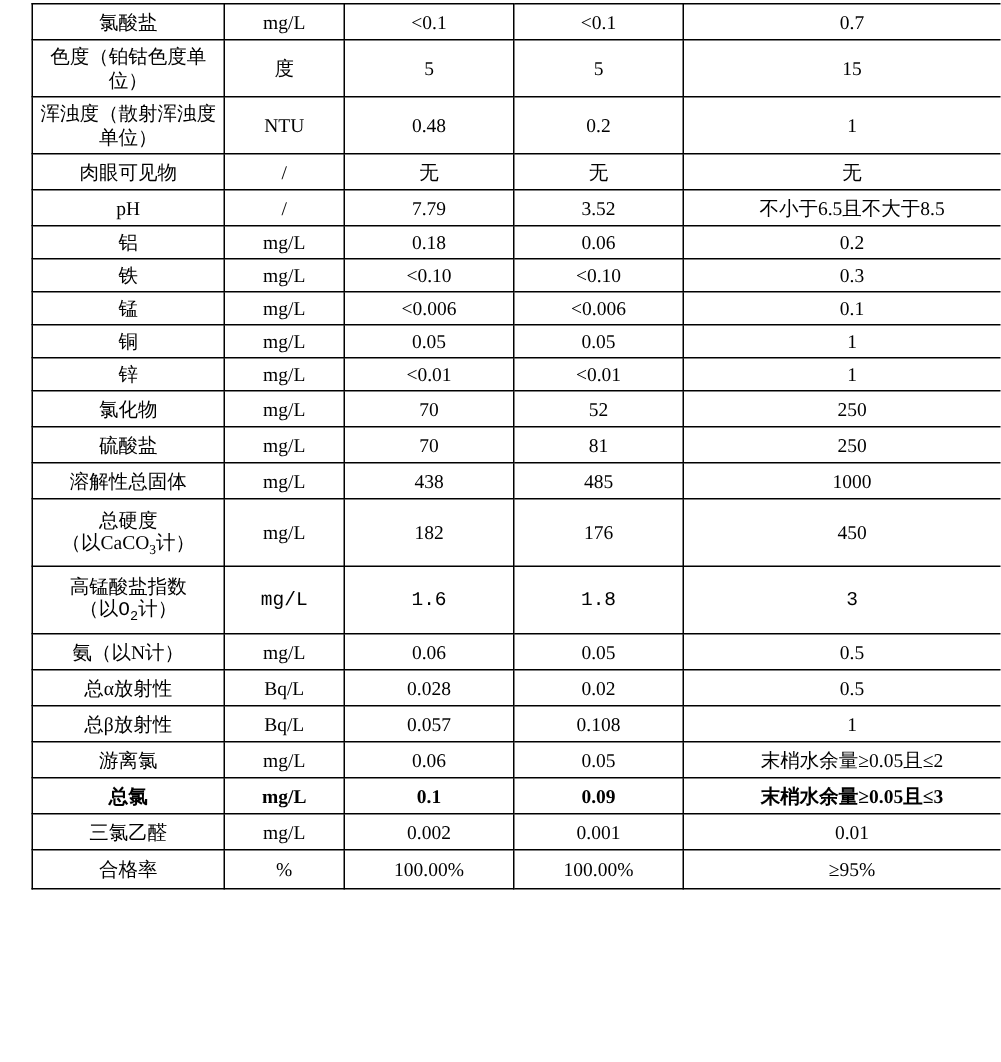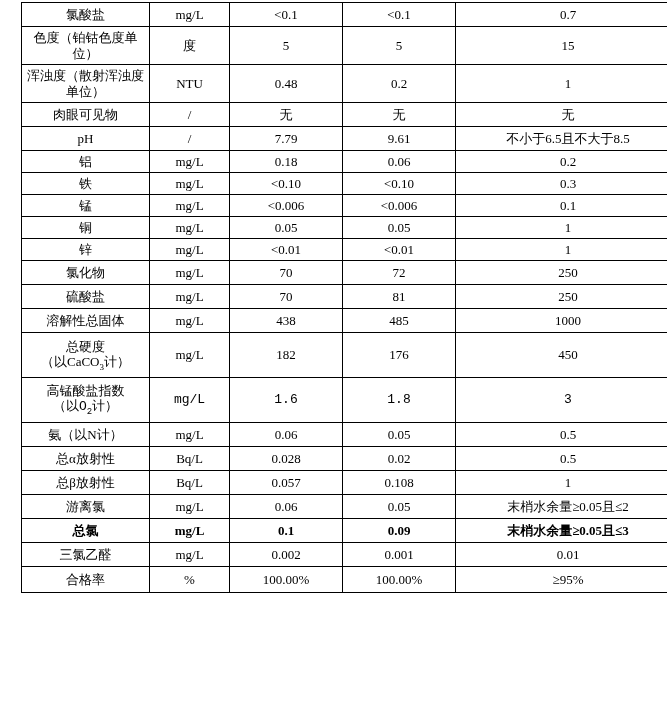--- a/index.html
+++ b/index.html
@@ -84,21 +84,21 @@
           <td>肉眼可见物</td>
           <td>/</td>
           <td>无</td>
           <td>无</td>
           <td>无</td>
         </tr>
         <tr style="height: 24px;">
           <td>pH</td>
           <td>/</td>
           <td>7.79</td>
-          <td>9.61</td>
+          <td>3.52</td>
           <td>不小于6.5且不大于8.5</td>
         </tr>
         <tr style="height: 22px;">
           <td>铝</td>
           <td>mg/L</td>
           <td>0.18</td>
           <td>0.06</td>
           <td>0.2</td>
         </tr>
         <tr style="height: 22px;">
@@ -126,21 +126,21 @@
           <td>锌</td>
           <td>mg/L</td>
           <td>&lt;0.01</td>
           <td>&lt;0.01</td>
           <td>1</td>
         </tr>
         <tr style="height: 24px;">
           <td>氯化物</td>
           <td>mg/L</td>
           <td>70</td>
-          <td>72</td>
+          <td>52</td>
           <td>250</td>
         </tr>
         <tr style="height: 24px;">
           <td>硫酸盐</td>
           <td>mg/L</td>
           <td>70</td>
           <td>81</td>
           <td>250</td>
         </tr>
         <tr style="height: 24px;">

